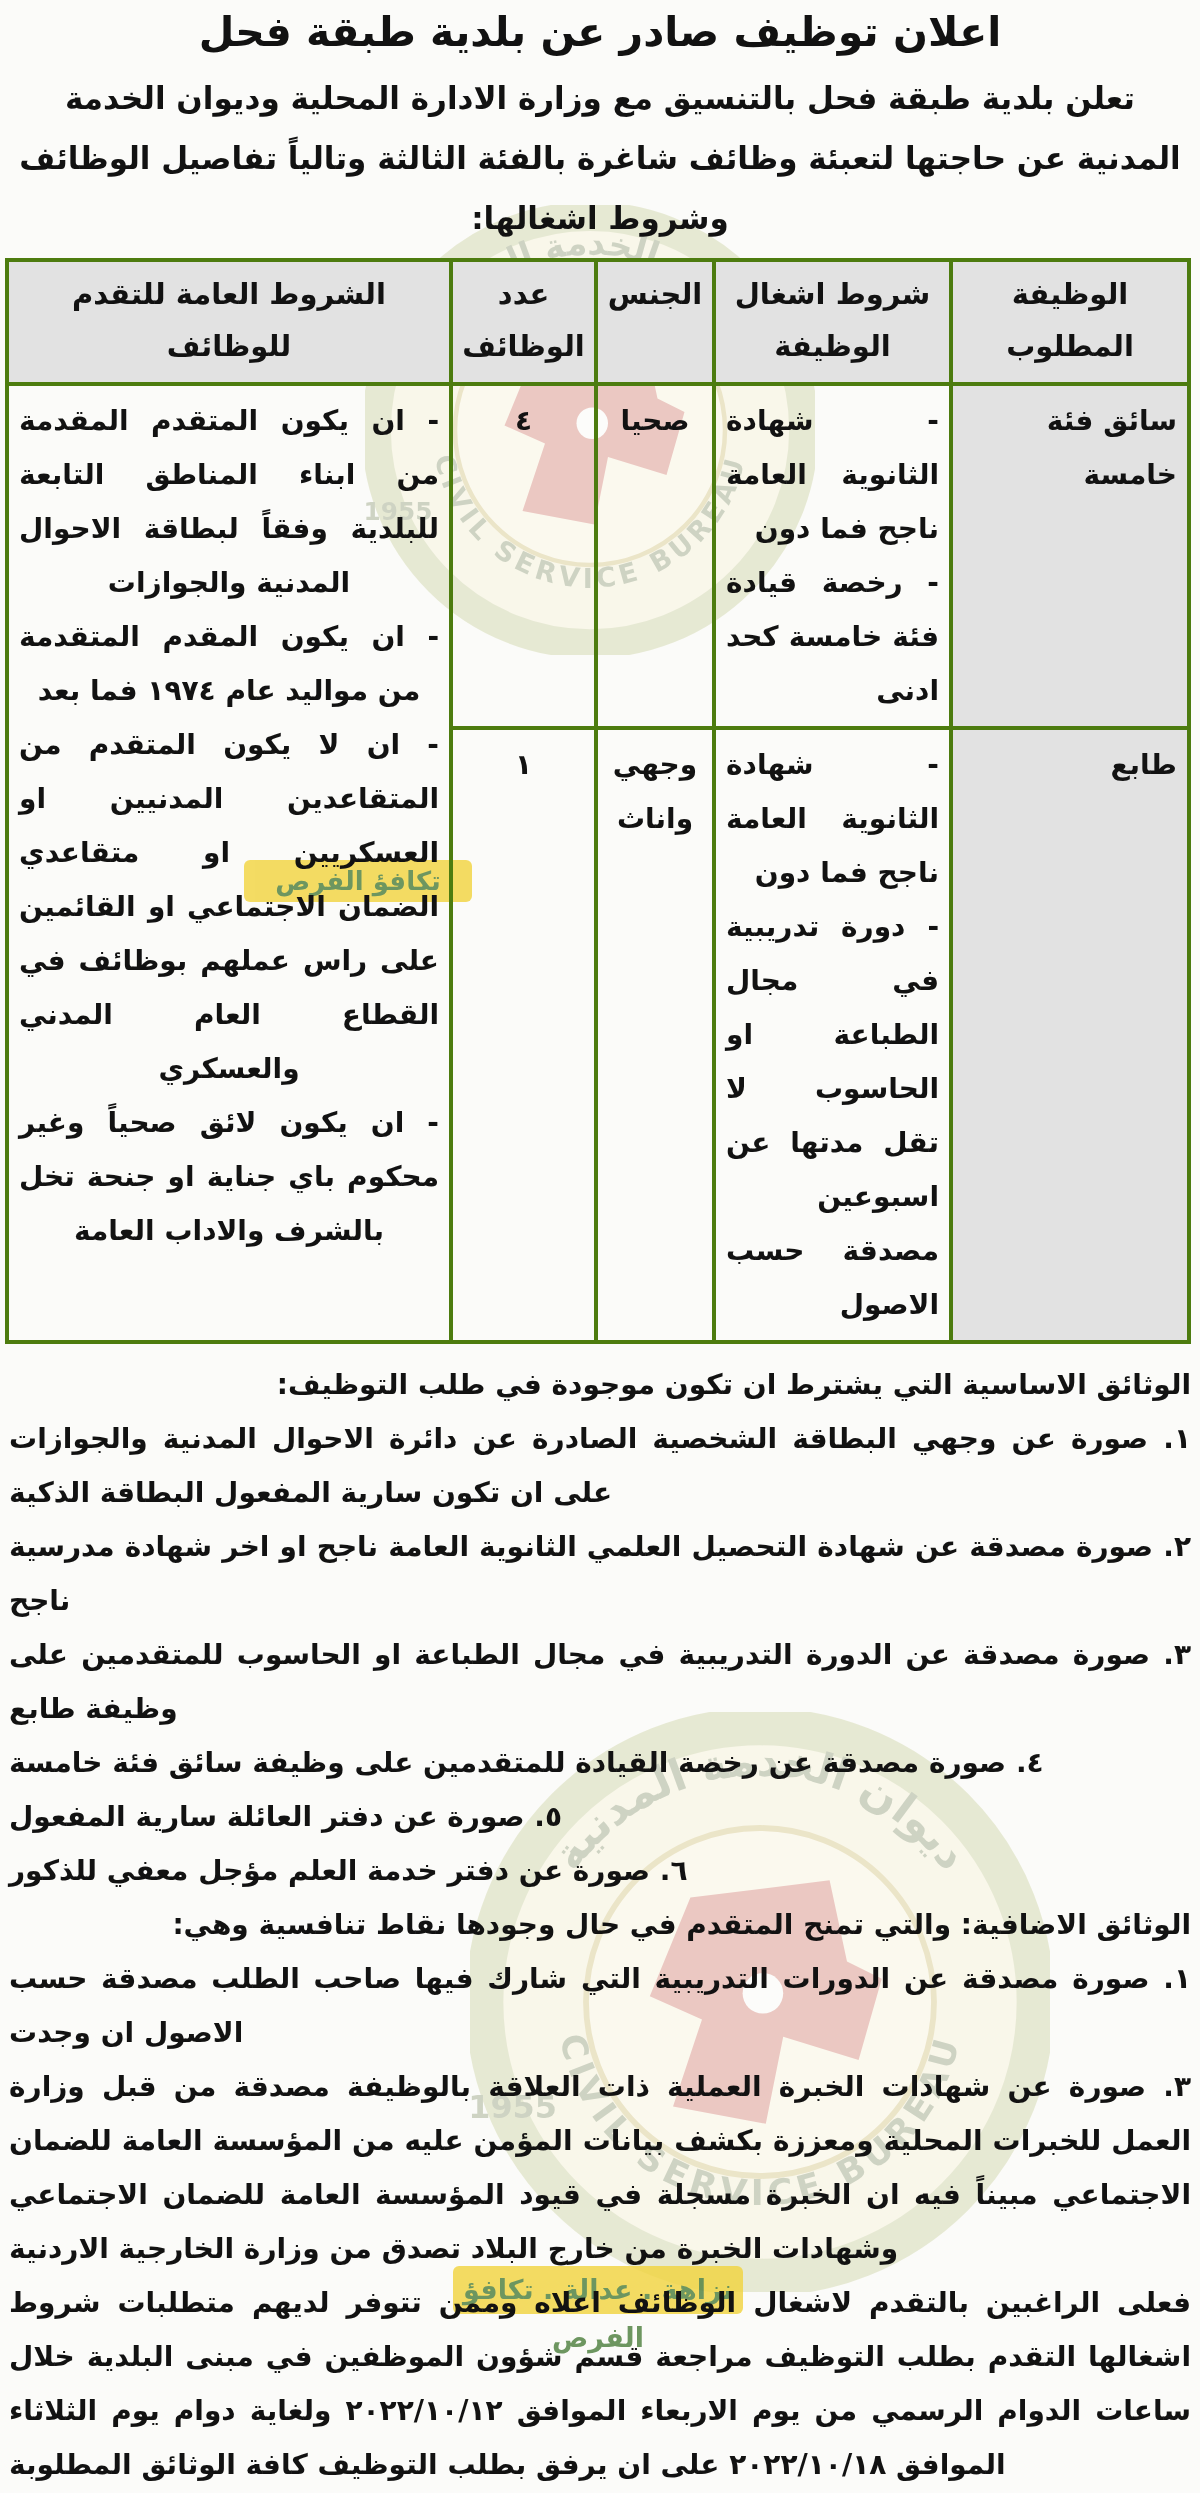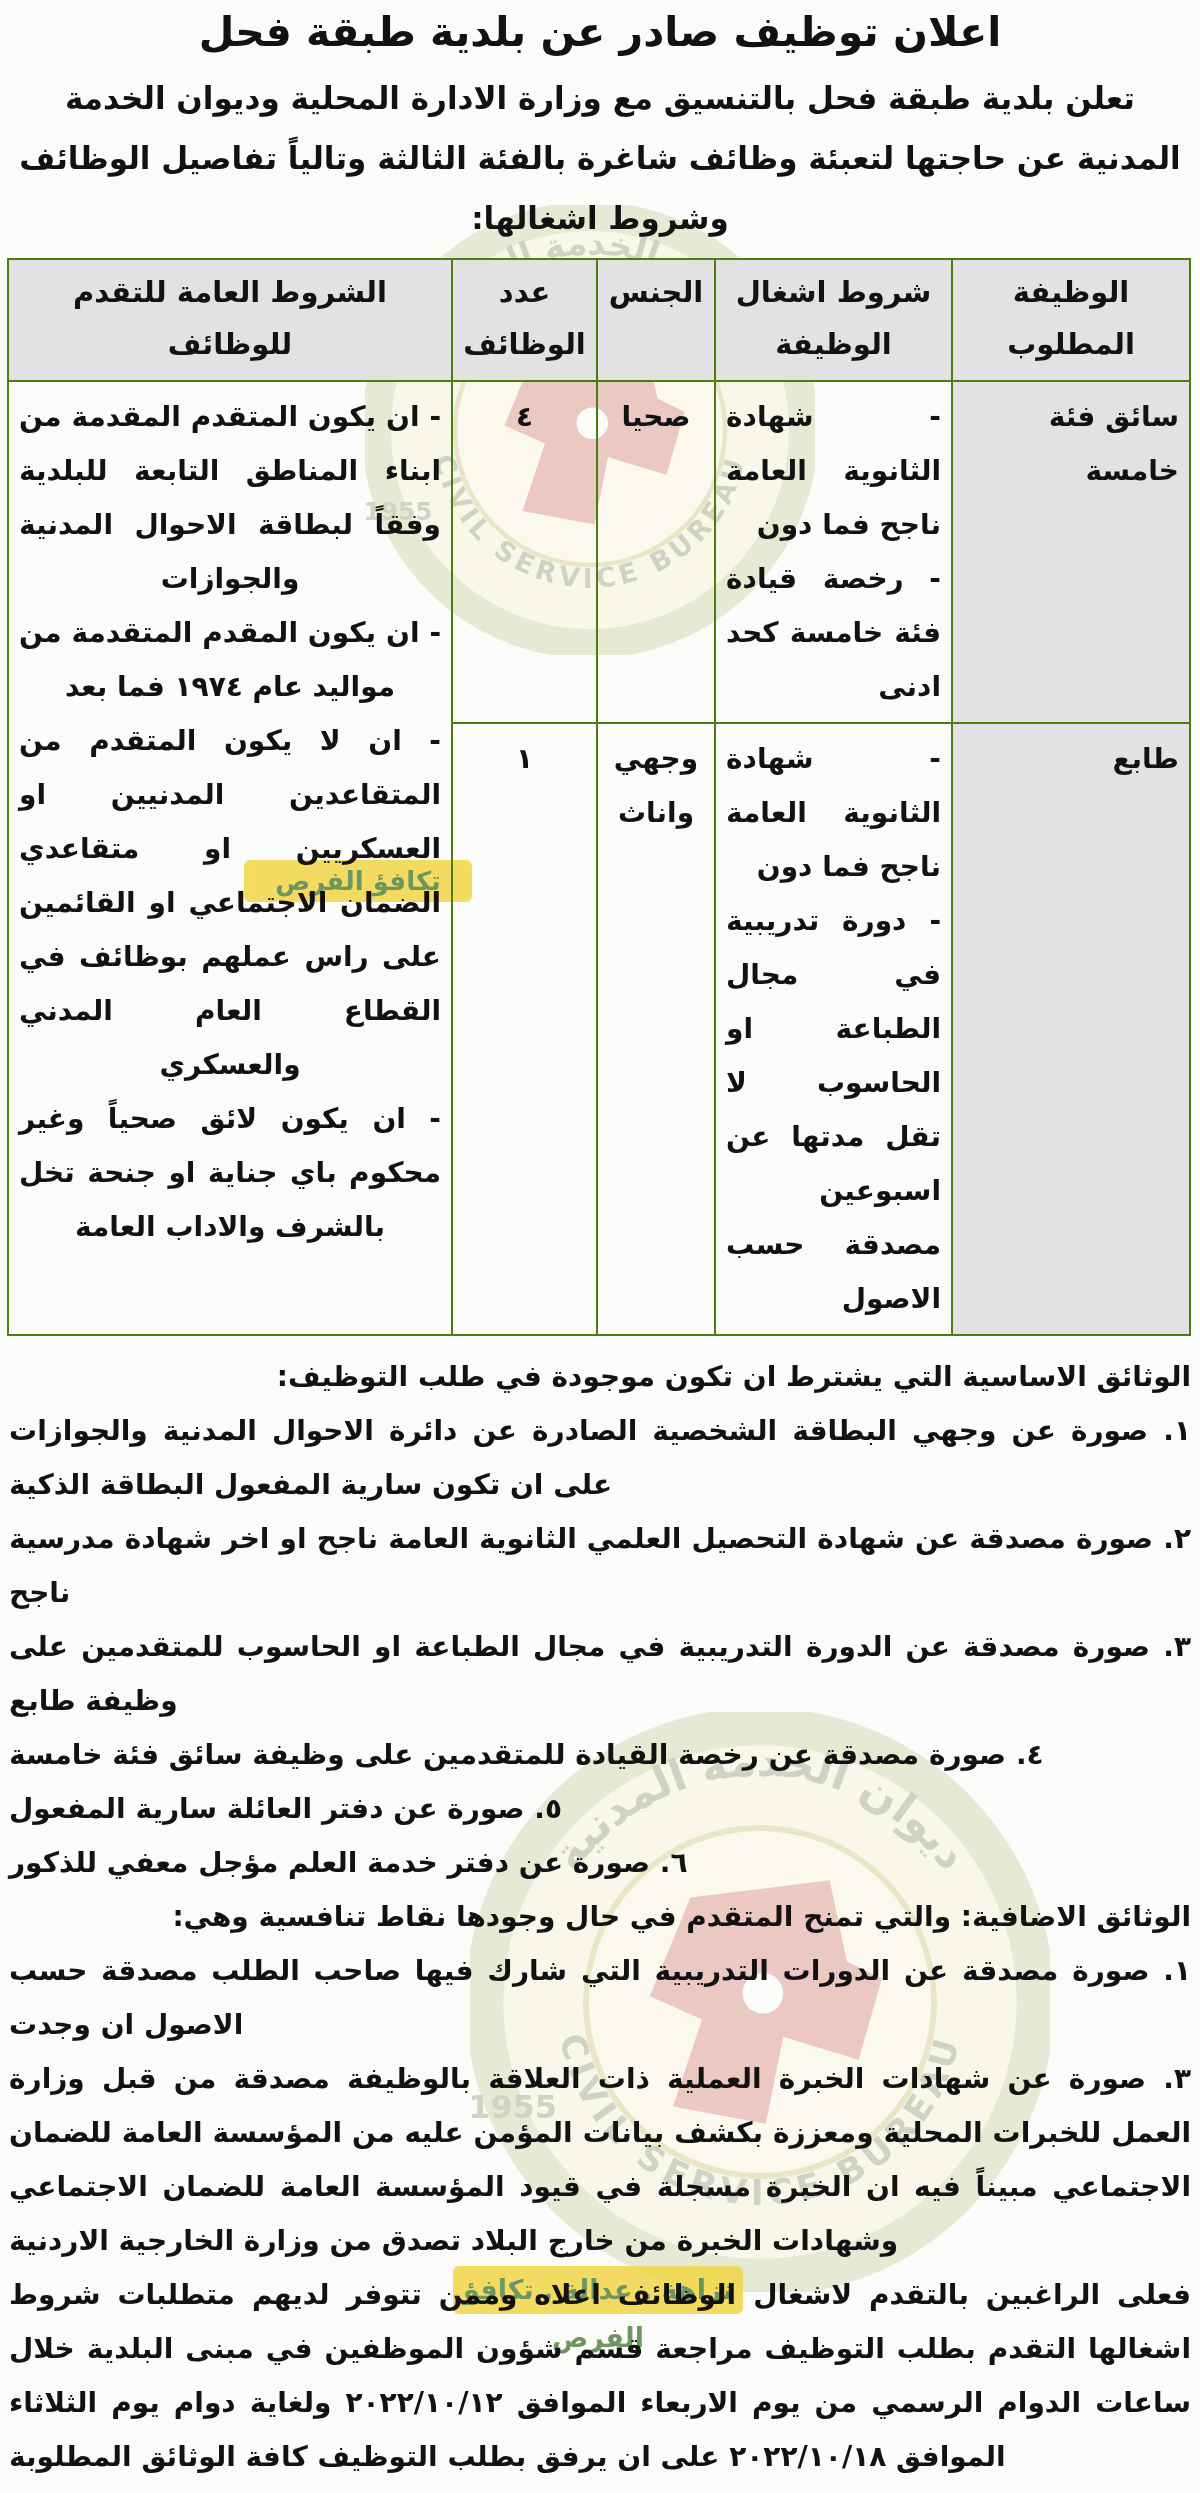--- a/index.html
+++ b/index.html
@@ -18,21 +18,21 @@
   }
   .intro{
     text-align:center;font-size:31px;font-weight:700;line-height:60px;margin:0 0 10px 0;
   }
 
   table.jobs{
     width:1182px;border-collapse:collapse;table-layout:fixed;
     margin:0 auto 14px auto;background:transparent;
   }
   table.jobs th, table.jobs td{
-    border:2px solid #4d7c0f;vertical-align:top;
+    border:4px solid #4d7c0f;vertical-align:top;
     font-size:28px;font-weight:700;line-height:54px;
     padding:8px 10px;white-space:pre-line;
   }
   table.jobs th{
     background:#e2e2e2;text-align:center;font-size:29px;line-height:52px;
     height:108px;padding:6px 4px;
   }
   td.job-cell{background:#e2e2e2;text-align:right;}
   td.req-cell{text-align:justify;text-align-last:right;}
   td.gender-cell, td.count-cell{text-align:center;}

